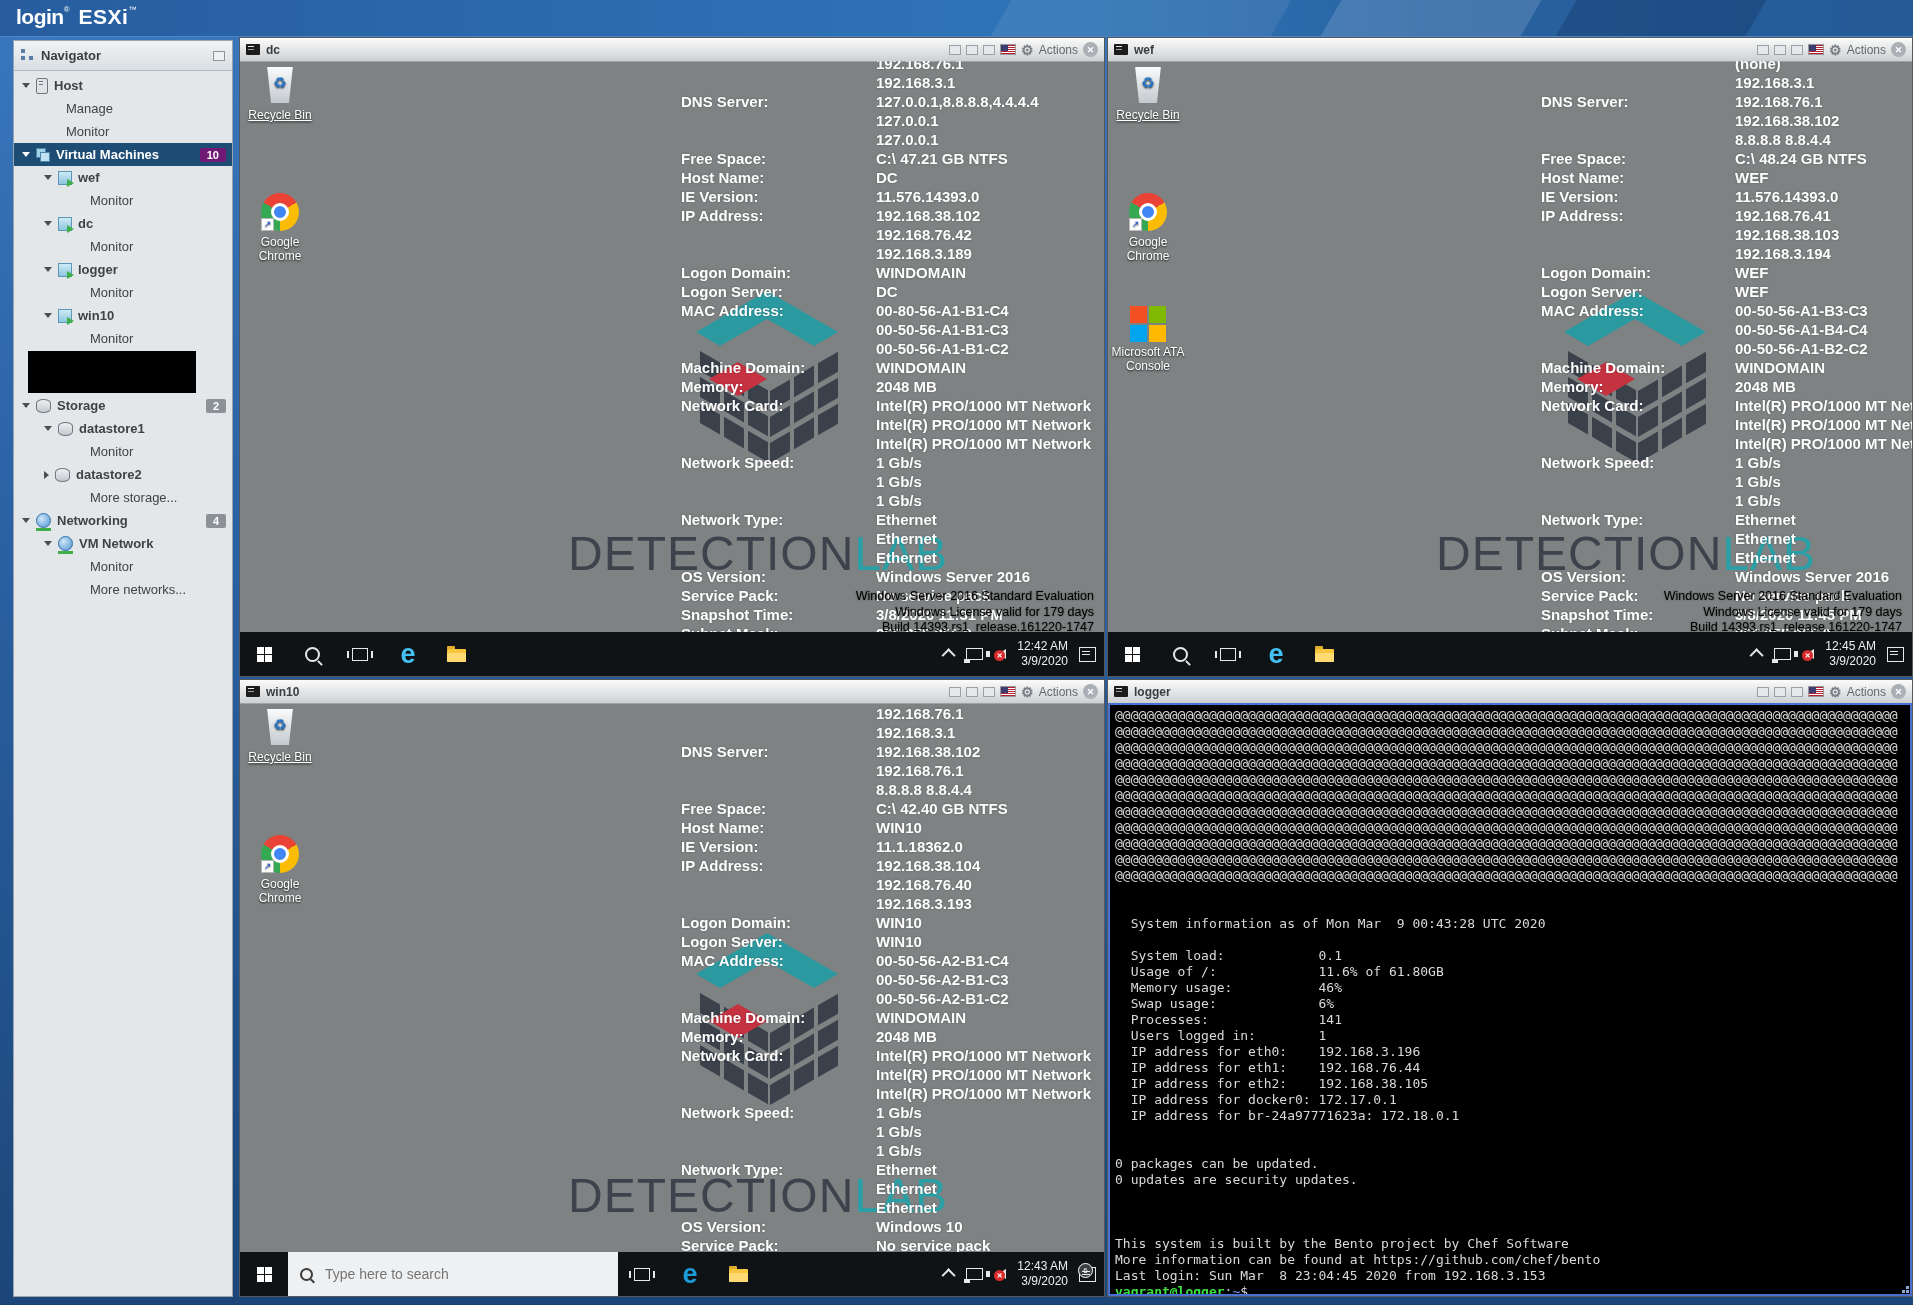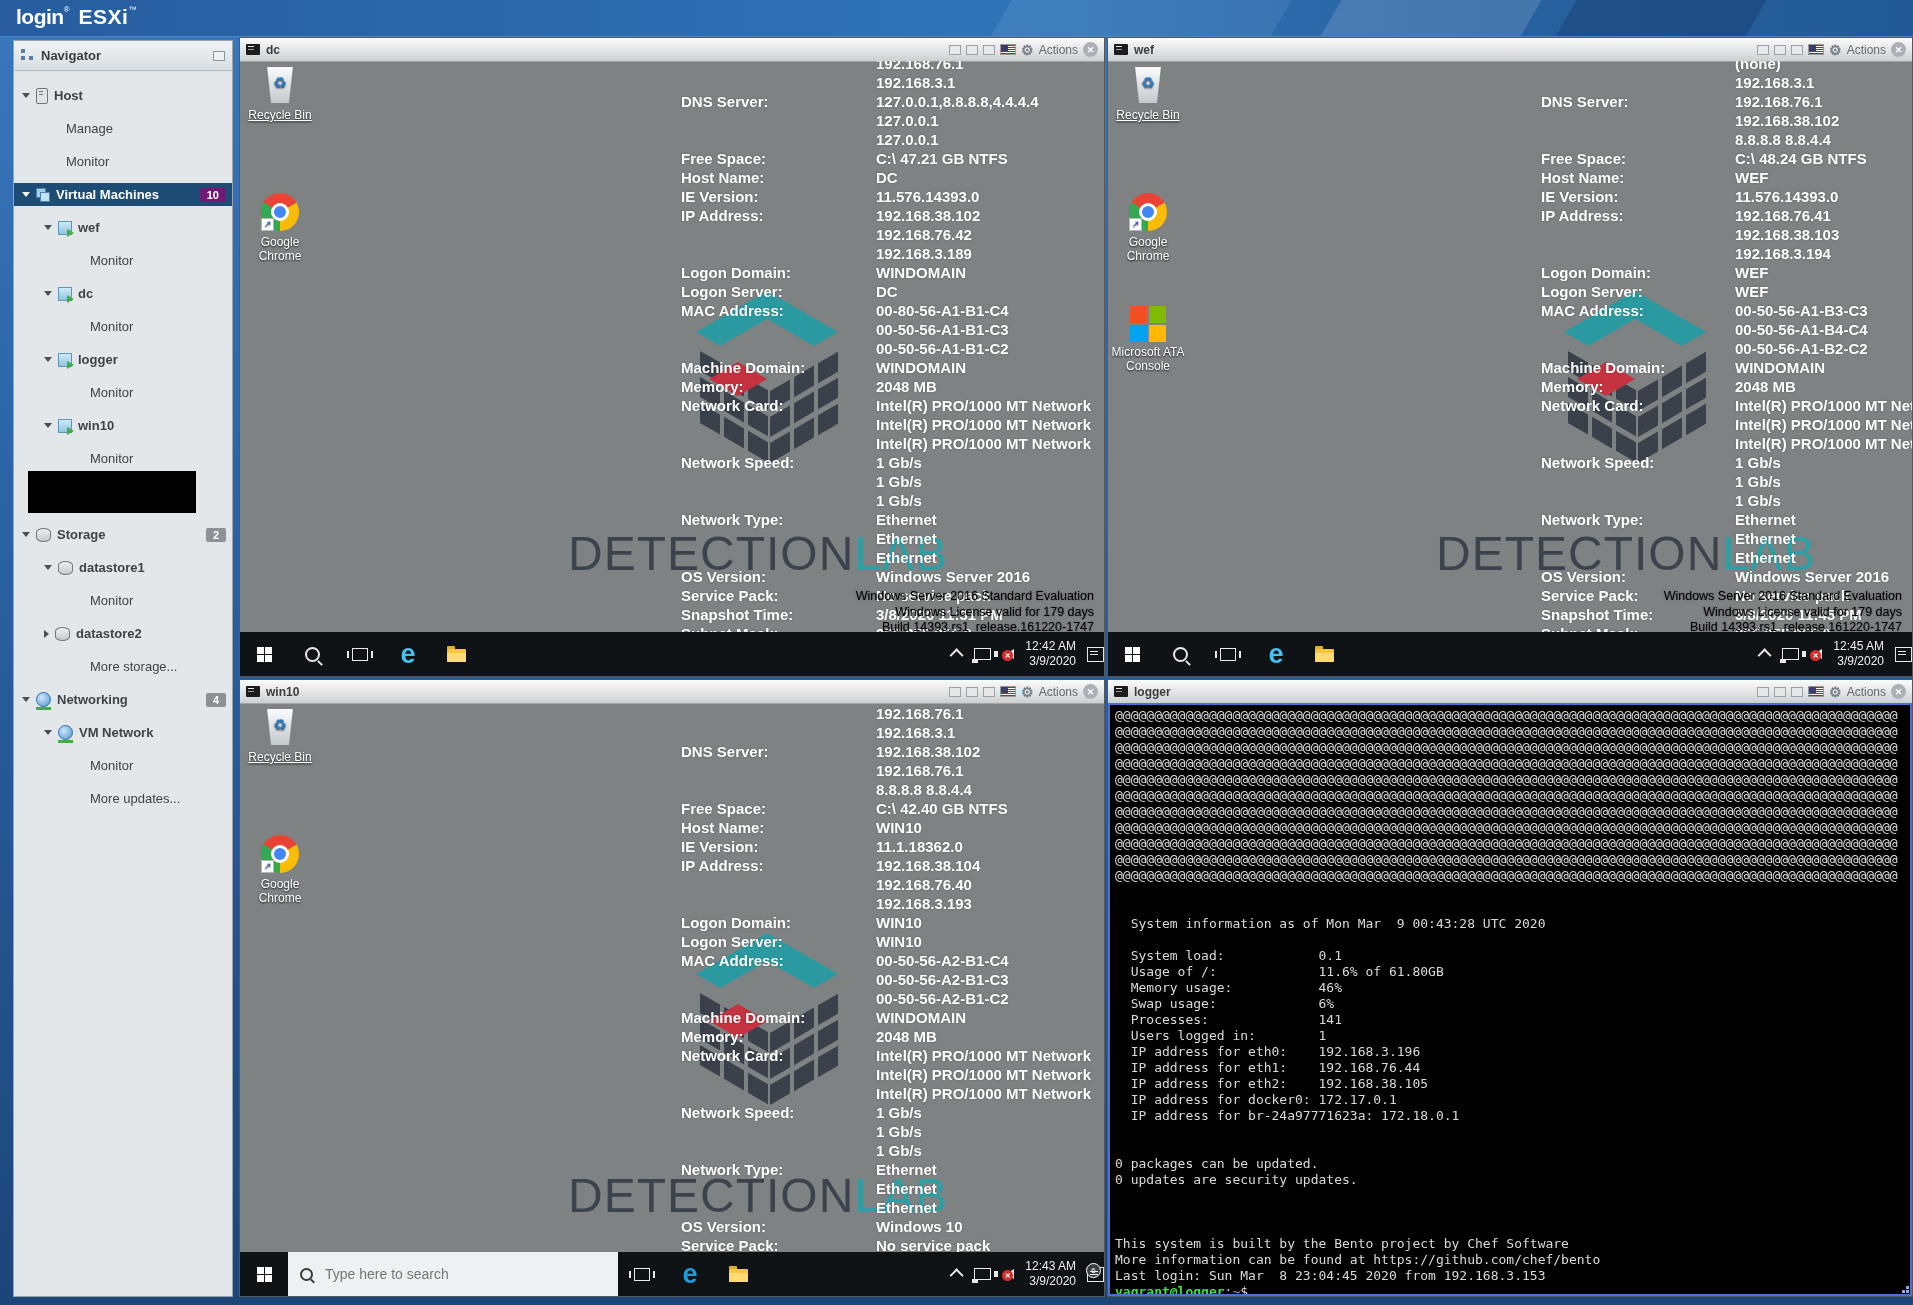--- a/index.html
+++ b/index.html
@@ -21,21 +21,21 @@
   .sidebar{position:absolute;left:13px;top:40px;width:220px;height:1257px;background:#e3e7ea;
     border:1px solid #9aa2ab;box-sizing:border-box;font-size:13px;color:#3f4347;}
   .nav-header{height:29px;display:flex;align-items:center;padding:0 7px;
     background:linear-gradient(#f0f3f5,#d9dee2);border-bottom:1px solid #b4bcc3;}
   .nav-tree-icon{width:13px;height:13px;position:relative;}
   .nav-tree-icon::before{content:"";position:absolute;left:0;top:0;width:4px;height:4px;background:#5a7da5;
     box-shadow:0 7px 0 #5a7da5,8px 7px 0 #5a7da5;}
   .nav-title{font-weight:bold;margin-left:7px;color:#3a3e42;}
   .nav-pin{margin-left:auto;width:10px;height:8px;border:1px solid #8d959c;background:#eef1f3;}
   .nav-list{padding-top:3px;}
-  .nav-item{height:23px;display:flex;align-items:center;margin-top:10px;}
+  .nav-item{height:23px;display:flex;align-items:center;}
   .nav-item.bold .nlabel{font-weight:bold;}
   .nav-item .nlabel{white-space:nowrap;}
   .lvl0{padding-left:8px;}
   .lvl1{padding-left:30px;}
   .lvl1.textonly{padding-left:52px;}
   .lvl2.textonly{padding-left:76px;}
   .caret{width:0;height:0;margin-right:6px;flex:none;}
   .caret.down{border-left:4px solid transparent;border-right:4px solid transparent;border-top:5px solid #4a4e52;}
   .caret.right{border-top:4px solid transparent;border-bottom:4px solid transparent;border-left:5px solid #4a4e52;}
   .tico{flex:none;margin-right:6px;display:inline-block;}
@@ -135,21 +135,21 @@
   .edge-glyph{font-size:27px;font-weight:bold;color:#1b9bd7;line-height:1;}
   .folder-glyph{width:19px;height:13px;background:#f8c63e;border-radius:1px;position:relative;margin-top:3px;}
   .folder-glyph::before{content:"";position:absolute;left:0;top:-3px;width:8px;height:3px;background:#e0ae2c;border-radius:1px 1px 0 0;}
   .folder-glyph::after{content:"";position:absolute;left:0;bottom:0;width:19px;height:9px;background:#fdda72;border-radius:1px;}
   .searchbox{height:44px;width:330px;background:#eef0f2;color:#4a4a4a;display:flex;align-items:center;
     padding:0 12px;box-sizing:border-box;gap:10px;flex:none;}
   .searchbox .mag{width:9px;height:9px;border:2px solid #3b3b3b;border-radius:50%;position:relative;flex:none;}
   .searchbox .mag::after{content:"";position:absolute;right:-4px;bottom:-3px;width:5px;height:2px;background:#3b3b3b;transform:rotate(45deg);}
   .searchbox input{border:none;background:transparent;font-size:14px;color:#4a4a4a;outline:none;width:240px;
     font-family:"Liberation Sans",sans-serif;}
-  .tb-right{margin-left:auto;display:flex;align-items:center;gap:11px;height:36px;}
+  .tb-right{margin-left:auto;display:flex;align-items:center;gap:11px;padding-right:8px;height:36px;}
   .chev-up{width:8px;height:8px;border-left:2px solid #e8e8e8;border-top:2px solid #e8e8e8;transform:rotate(45deg) translateY(2px);}
   .net-glyph{width:15px;height:10px;border:1.5px solid #e8e8e8;position:relative;}
   .net-glyph::after{content:"";position:absolute;left:-3px;bottom:-4px;width:6px;height:4px;background:#e8e8e8;}
   .vol-glyph{width:0;height:0;border-top:5px solid transparent;border-bottom:5px solid transparent;
     border-right:8px solid #e8e8e8;position:relative;margin-left:4px;}
   .vol-glyph::before{content:"";position:absolute;left:-12px;top:-3px;width:4px;height:6px;background:#e8e8e8;}
   .vol-x{position:absolute;right:-7px;bottom:-7px;width:11px;height:11px;border-radius:50%;background:#d82b2b;
     color:#fff;font-size:7px;line-height:11px;text-align:center;font-weight:bold;}
   .clock{text-align:right;font-size:12px;line-height:15px;white-space:nowrap;}
   .ac-glyph{width:15px;height:13px;border:1.5px solid #e8e8e8;position:relative;}
@@ -299,21 +299,21 @@
       </div>
       <div class="nav-item lvl1 bold">
         <span class="caret down"></span>
         <span class="tico ico-network"></span>
         <span class="nlabel">VM Network</span>
       </div>
       <div class="nav-item lvl2 textonly">
         <span class="nlabel">Monitor</span>
       </div>
       <div class="nav-item lvl2 textonly">
-        <span class="nlabel">More updates...</span>
+        <span class="nlabel">More networks...</span>
       </div>
     </div>
 </aside>
 
 <section class="win win-dc">
   <div class="titlebar">
     <span class="console-icon"></span>
     <span class="title">dc</span>
     <div class="tb-ctrl">
       <span class="wbtn"></span>

